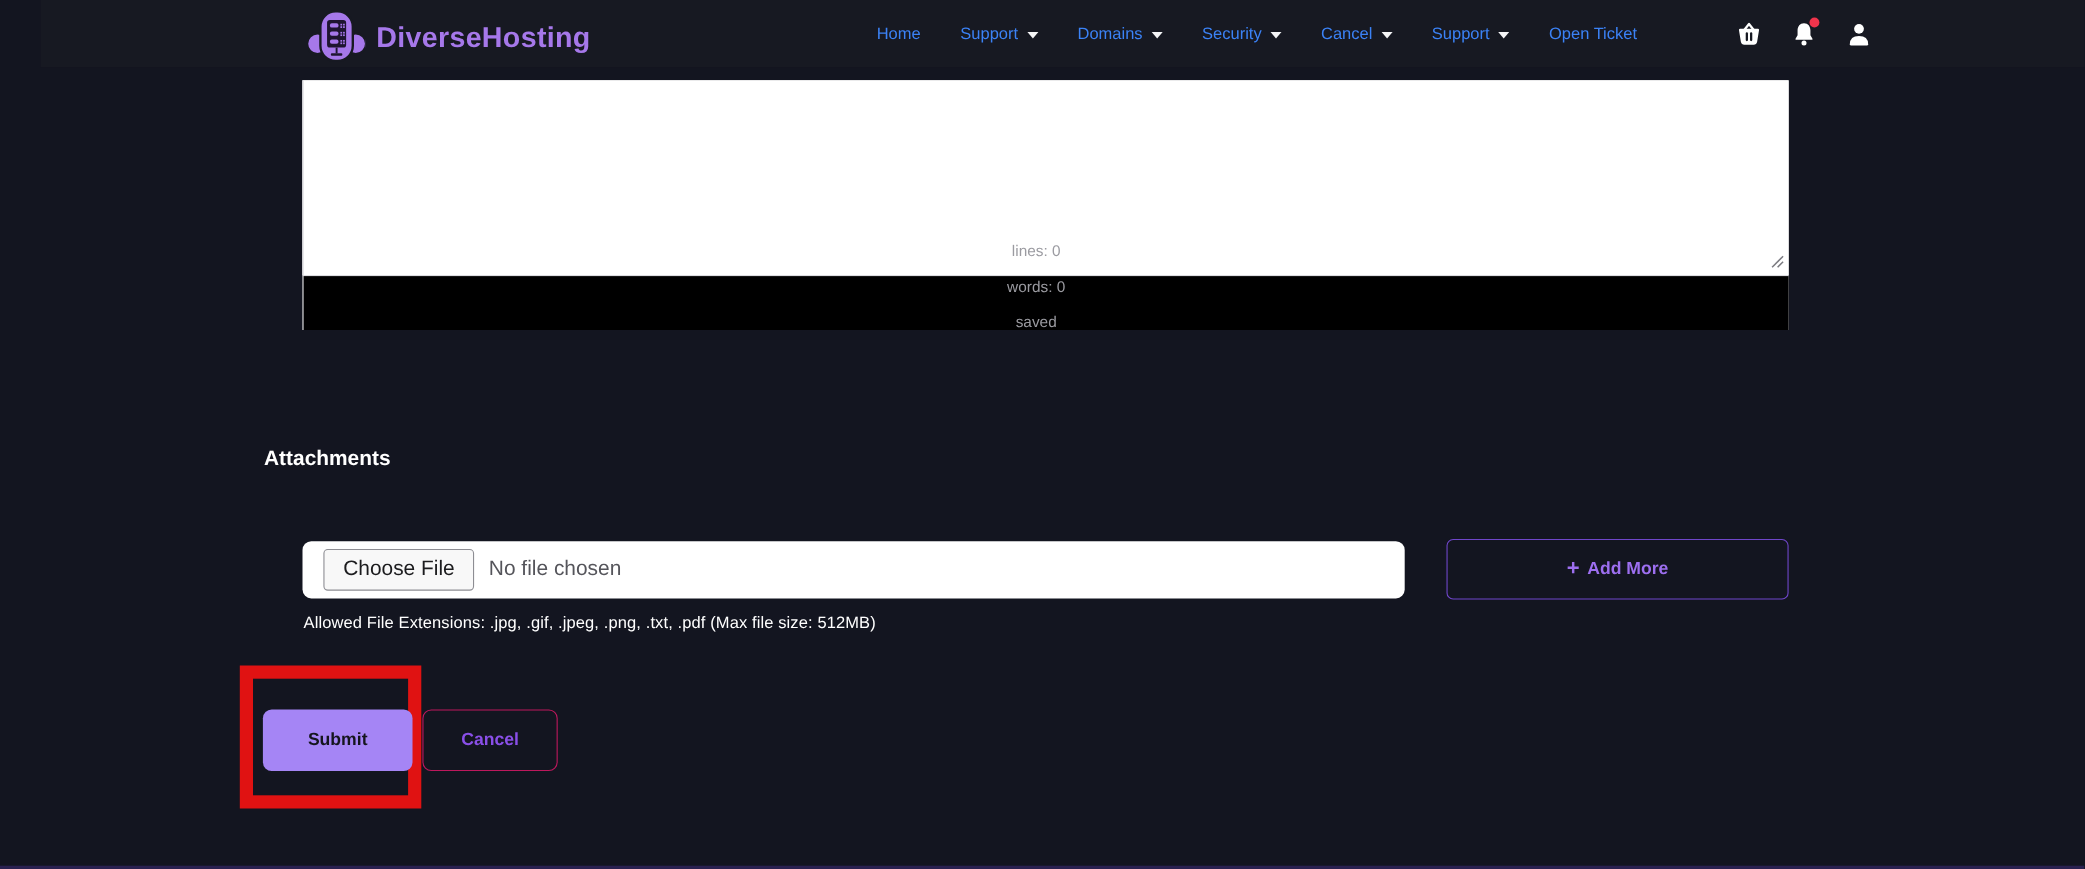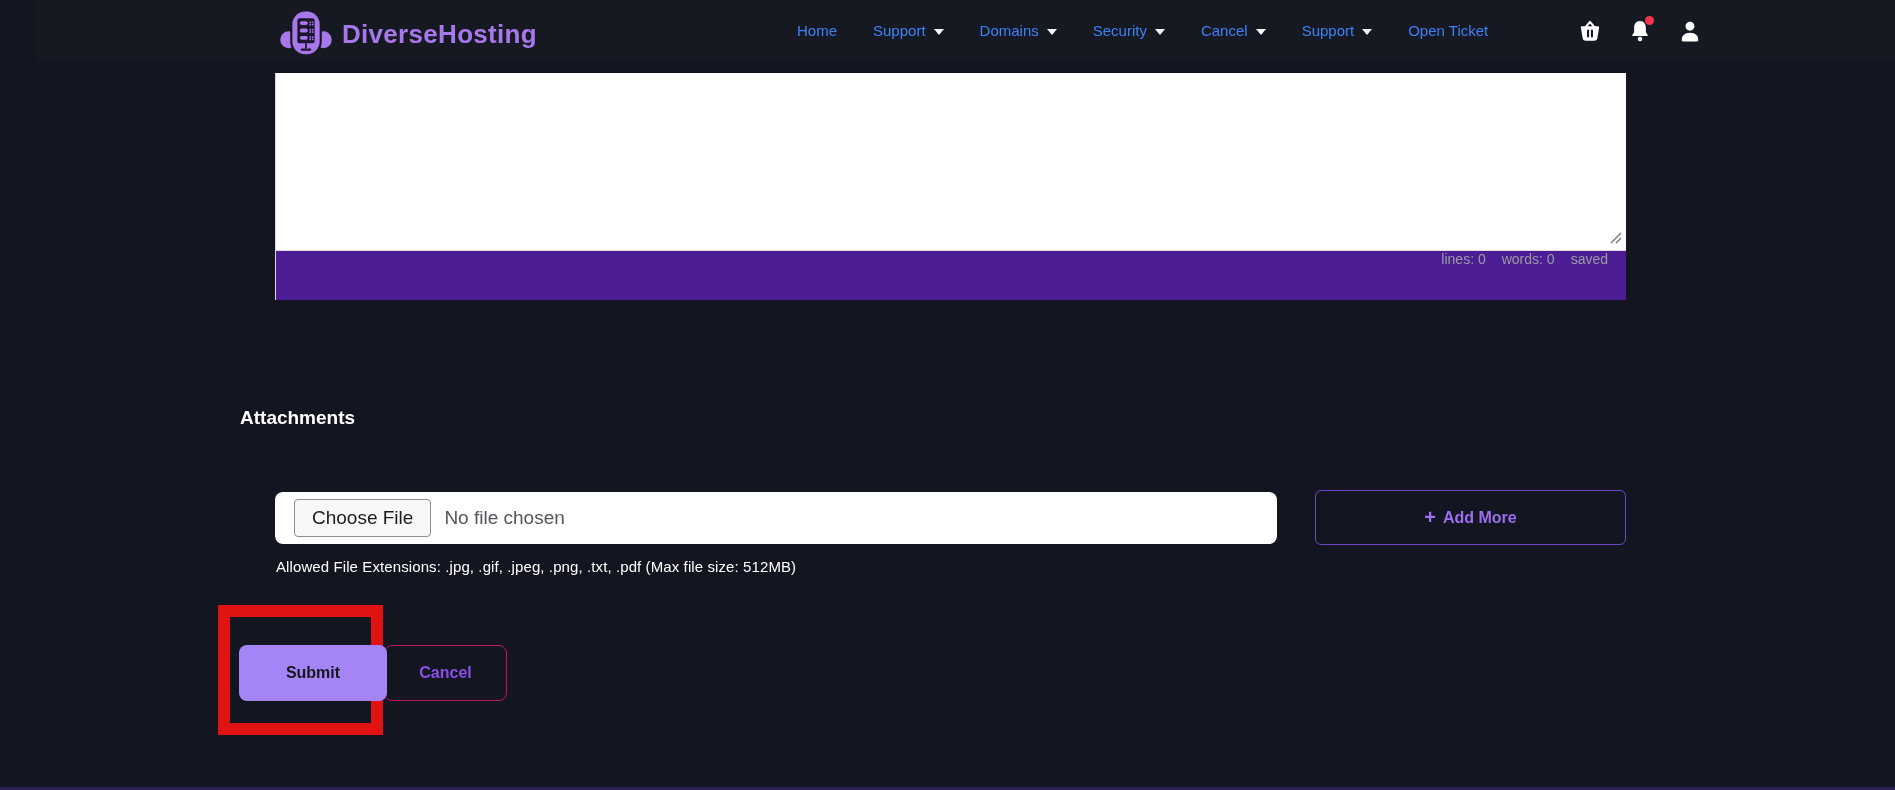--- a/index.html
+++ b/index.html
@@ -72,26 +72,26 @@
     font-family: "Liberation Sans", sans-serif;
     font-size: 16px; color: #222;
     padding: 10px 14px;
   }
   .resize-grip {
     position: absolute; right: 3px; top: 156px;
     width: 16px; height: 16px; pointer-events: none;
   }
   .editor-statusbar {
     width: 1351px; height: 50px;
-    background: #4c1d95;
+    background: #000000;
     border-top: 1px solid #dddde1;
     border-left: 1px solid #d9d9de;
-    display: flex; justify-content: flex-end;
+    display: flex; align-items: center; justify-content: flex-end;
     gap: 16px; padding-right: 18px;
-    font-size: 14px; color: #9b9ba1;
+    font-size: 14px; color: #9b9ba1; flex-direction: column;
   }
 
   
   .attachments-heading {
     position: absolute; left: 240px; top: 407px;
     font-size: 19px; font-weight: 700; color: #ffffff;
   }
   .file-input {
     position: absolute; left: 275px; top: 492px;
     width: 1002px; height: 52px;
@@ -127,21 +127,21 @@
 
   
   .annotation-box {
     position: absolute; left: 218px; top: 605px;
     width: 165px; height: 130px;
     border: 12px solid #e01212;
     z-index: 3; pointer-events: none;
   }
   .submit-btn {
     position: absolute; left: 239px; top: 645px;
-    width: 148px; height: 56px;
+    width: 136px; height: 56px;
     background: #a585f5; border: none; border-radius: 8px;
     font-family: "Liberation Sans", sans-serif;
     font-size: 16px; font-weight: 600; color: #15151d;
     cursor: pointer; z-index: 4;
   }
   .cancel-btn {
     position: absolute; left: 384px; top: 645px;
     width: 123px; height: 56px;
     background: transparent;
     border: 1px solid #be185d; border-radius: 8px;

